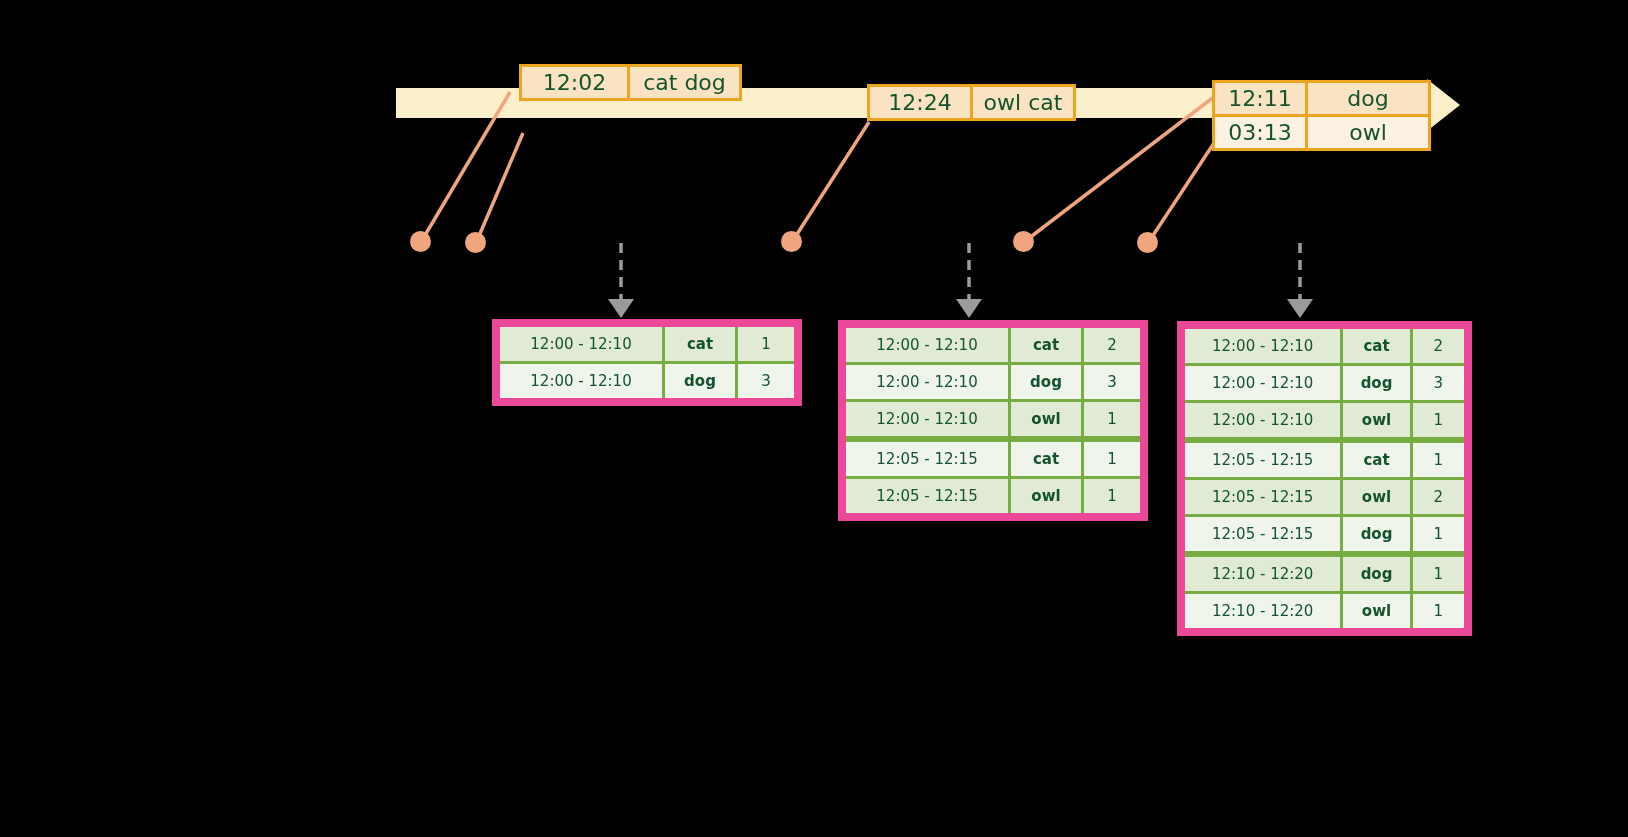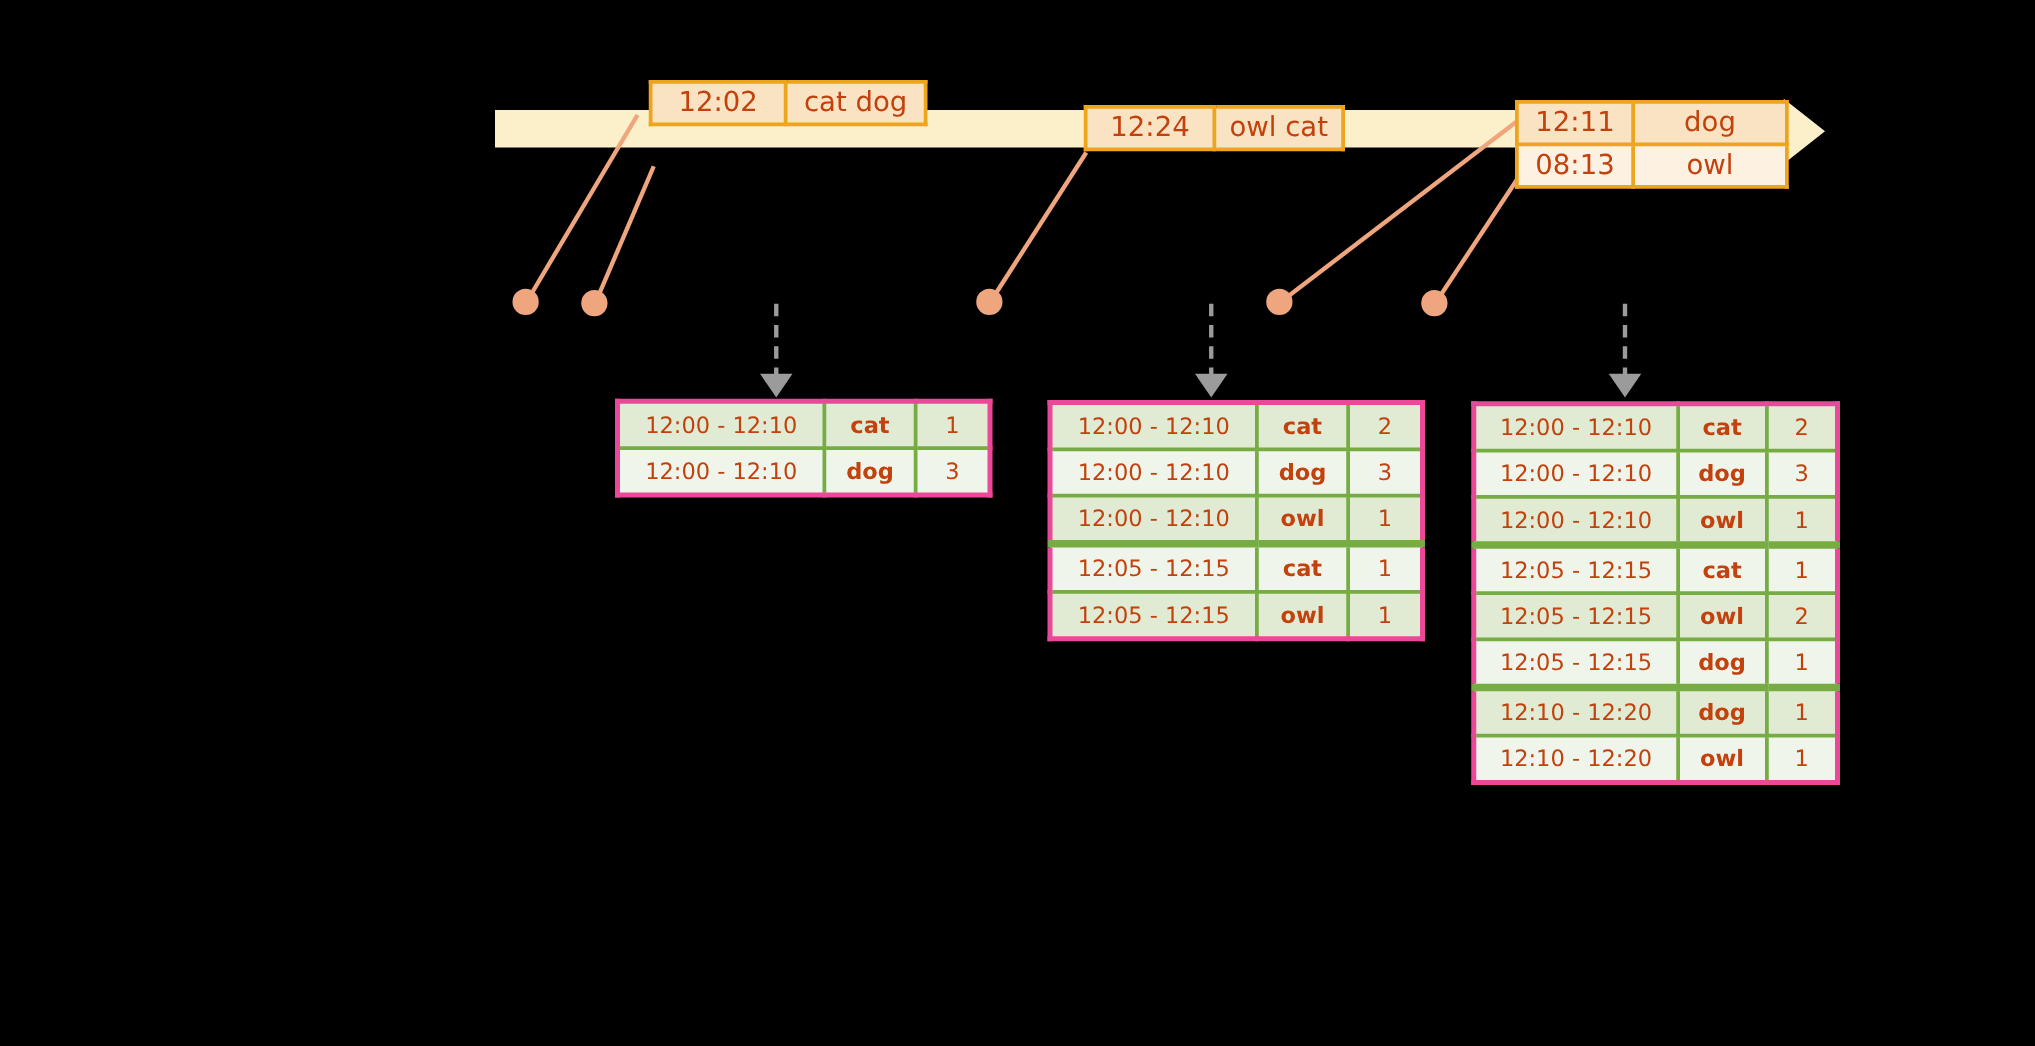--- a/index.html
+++ b/index.html
@@ -1,18 +1,18 @@
 <!DOCTYPE html>
 <html><head>
 <meta charset="utf-8">
 <style>
   html,body{margin:0;padding:0;background:#000;}
   .canvas{
     position:relative;width:1472px;height:837px;background:#000000;
-    font-family:"DejaVu Sans","Liberation Sans",sans-serif;color:#c2410c;
+    font-family:"DejaVu Sans","Liberation Sans",sans-serif;color:#14532d;
     overflow:hidden;
   }
   
   .tl-shaft{position:absolute;left:396px;top:88px;width:1031px;height:30px;background:#FCF0CA;}
   .tl-head{
     position:absolute;left:1427px;top:79px;width:0;height:0;
     border-top:26px solid transparent;border-bottom:26px solid transparent;
     border-left:33px solid #FCF0CA;
   }
   
@@ -28,22 +28,22 @@
     border:3px solid #EDA41E;
   }
   table.etable td{
     border:3px solid #EDA41E;height:31px;text-align:center;
     padding:0 10px;white-space:nowrap;
   }
   td.peach-dark{background:#FAE3C3;}
   td.peach-light{background:#FDF2E2;}
   
   table.gtable{
-    position:absolute;border-collapse:collapse;font-size:18px;
-    border:4px solid #ec4899;
+    position:absolute;border-collapse:collapse;font-size:15px;
+    border:8px solid #ec4899;
   }
   table.gtable td{
     border:3px solid #77AC43;height:34px;text-align:center;
     padding:0 6px;white-space:nowrap;
   }
   table.gtable td.win{width:150px;}
   table.gtable td.word{width:58px;font-weight:bold;}
   table.gtable td.cnt{width:44px;}
   tr.green-dark td{background:#E1EBD4;}
   tr.green-light td{background:#F0F5EB;}
@@ -96,21 +96,21 @@
   </tbody>
     </table>
 
   <table class="etable" style="left:1212px;top:80px;">
     <tbody>
         <tr>
       <td class="peach-dark" style="width:70px">12:11</td>
       <td class="peach-dark" style="width:100px">dog</td>
     </tr>
     <tr>
-      <td class="peach-light">08:13</td>
+      <td class="peach-light">03:13</td>
       <td class="peach-light">owl</td>
     </tr>
   </tbody>
     </table>
 
   <table class="gtable" style="left:492px;top:319px;">
     <tbody>
         <tr class="green-dark">
       <td class="win">12:00 - 12:10</td>
       <td class="word">cat</td>

